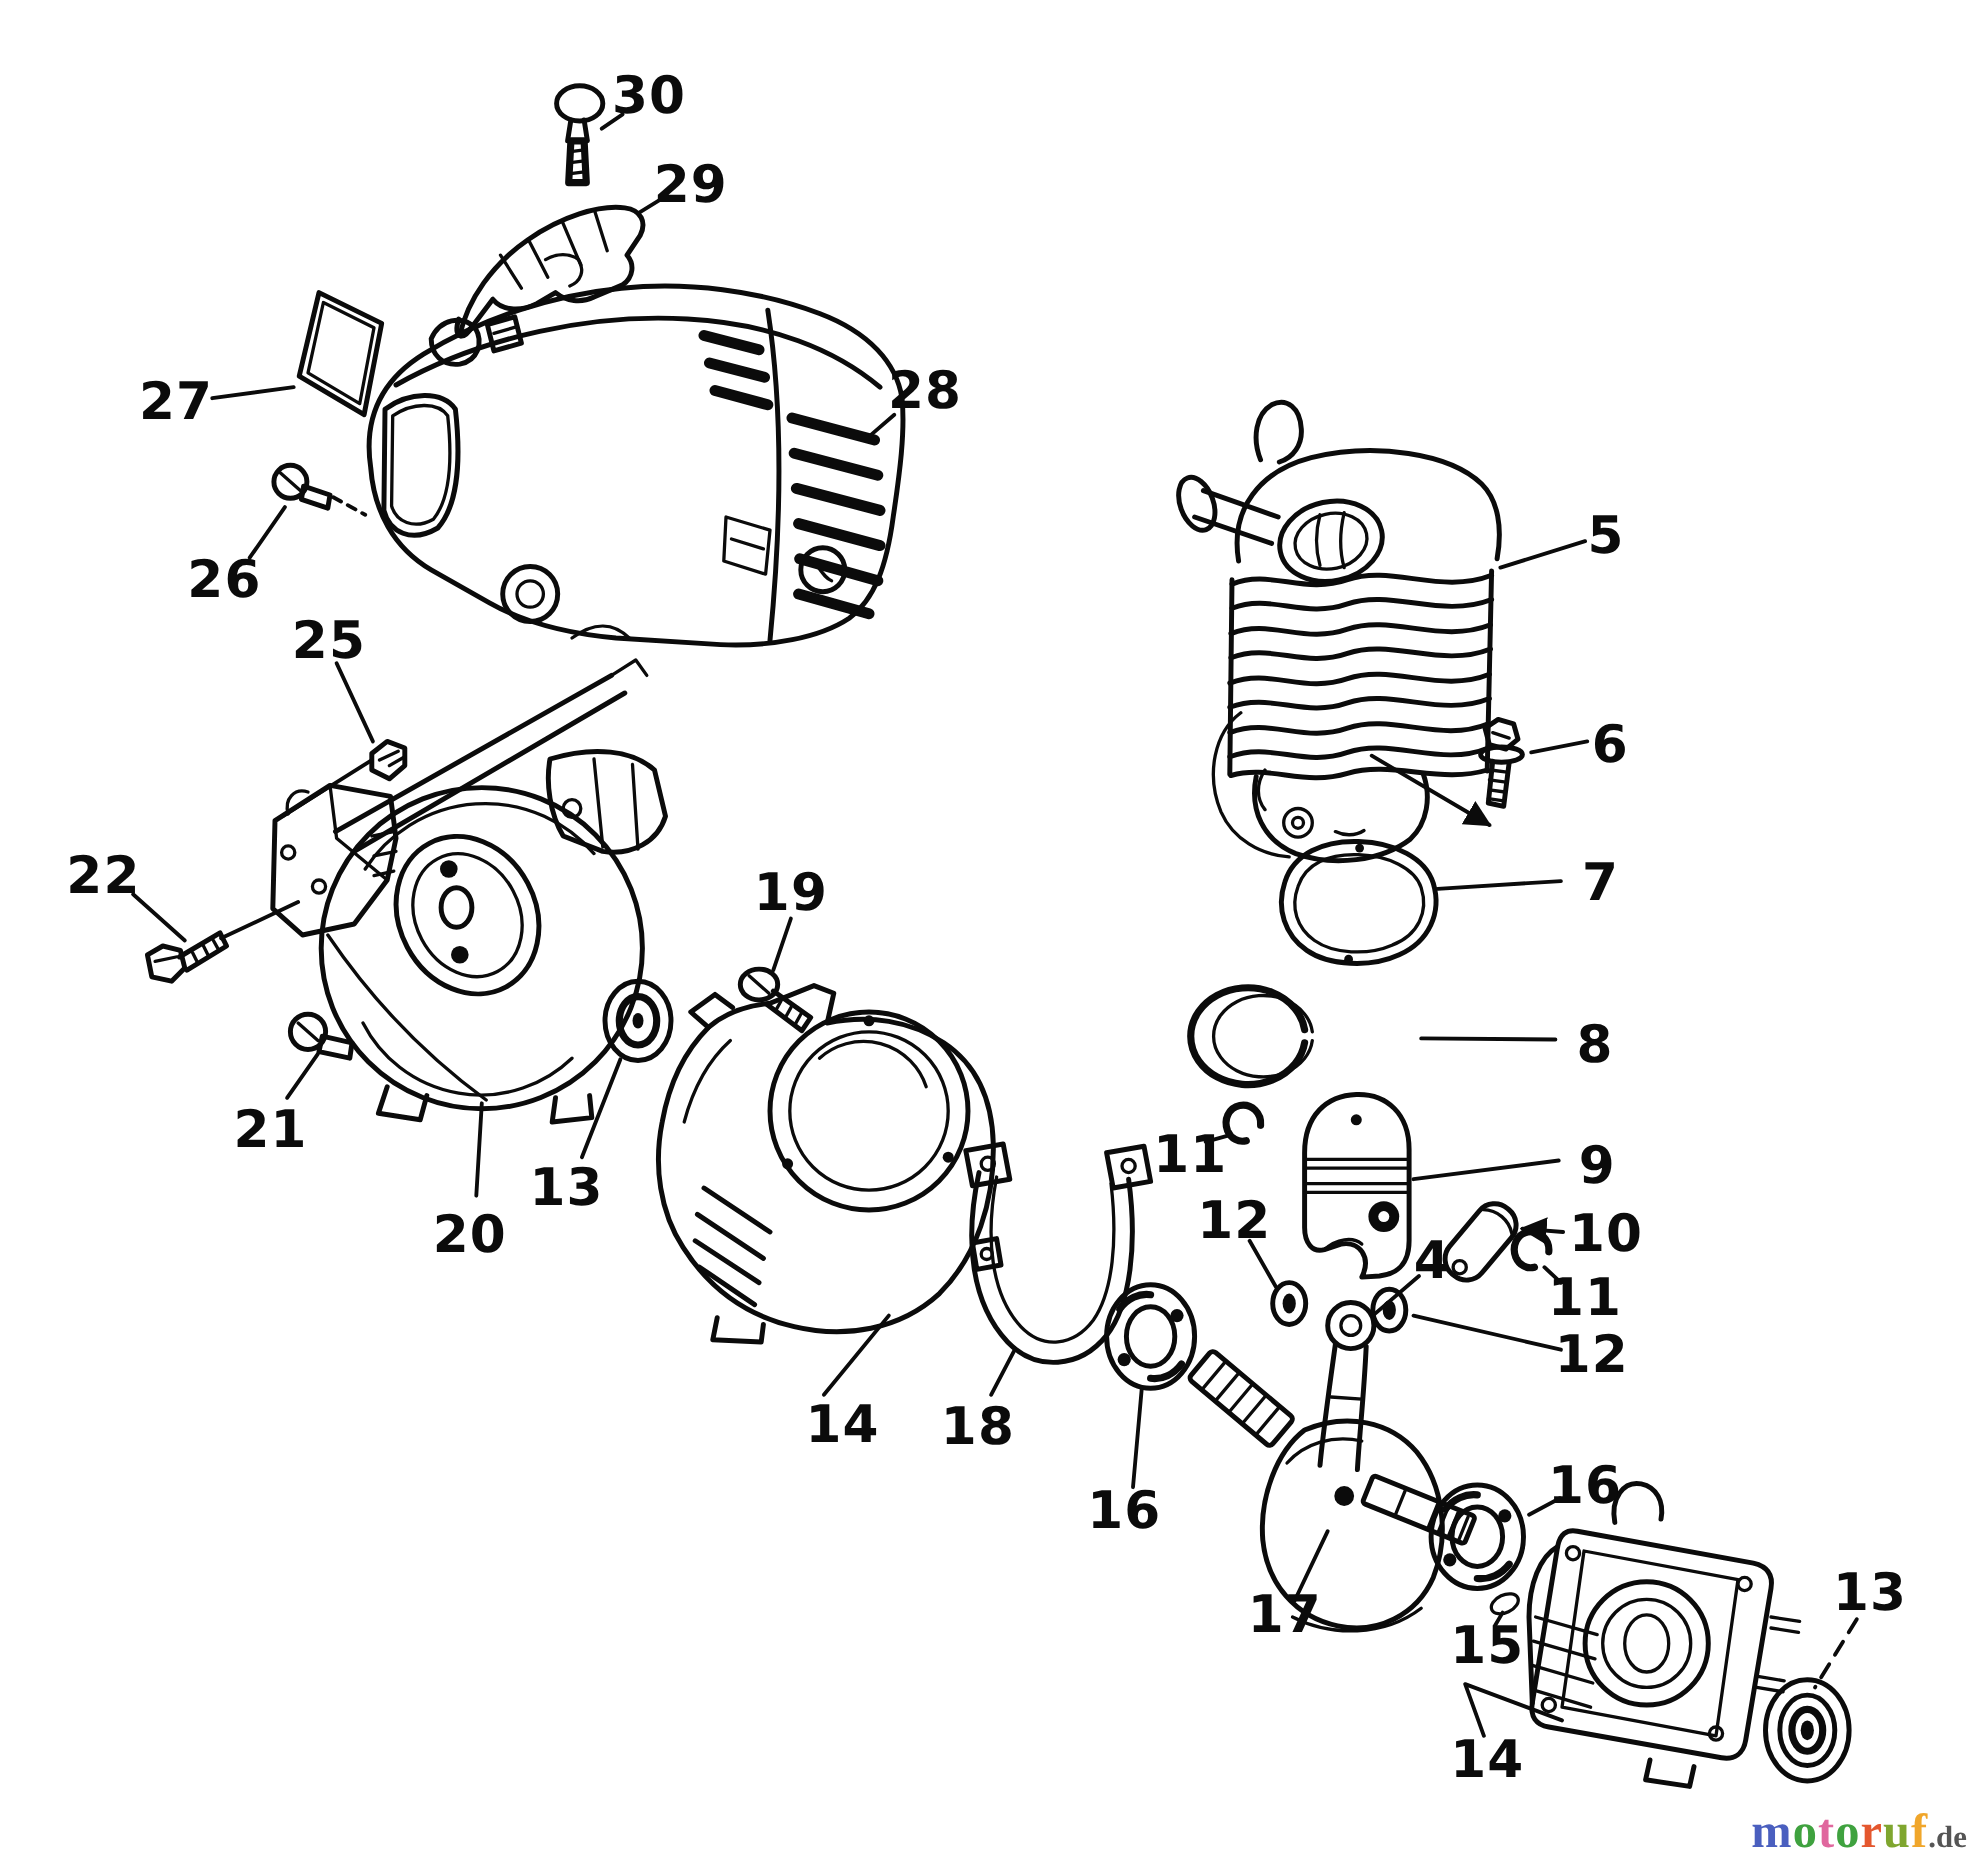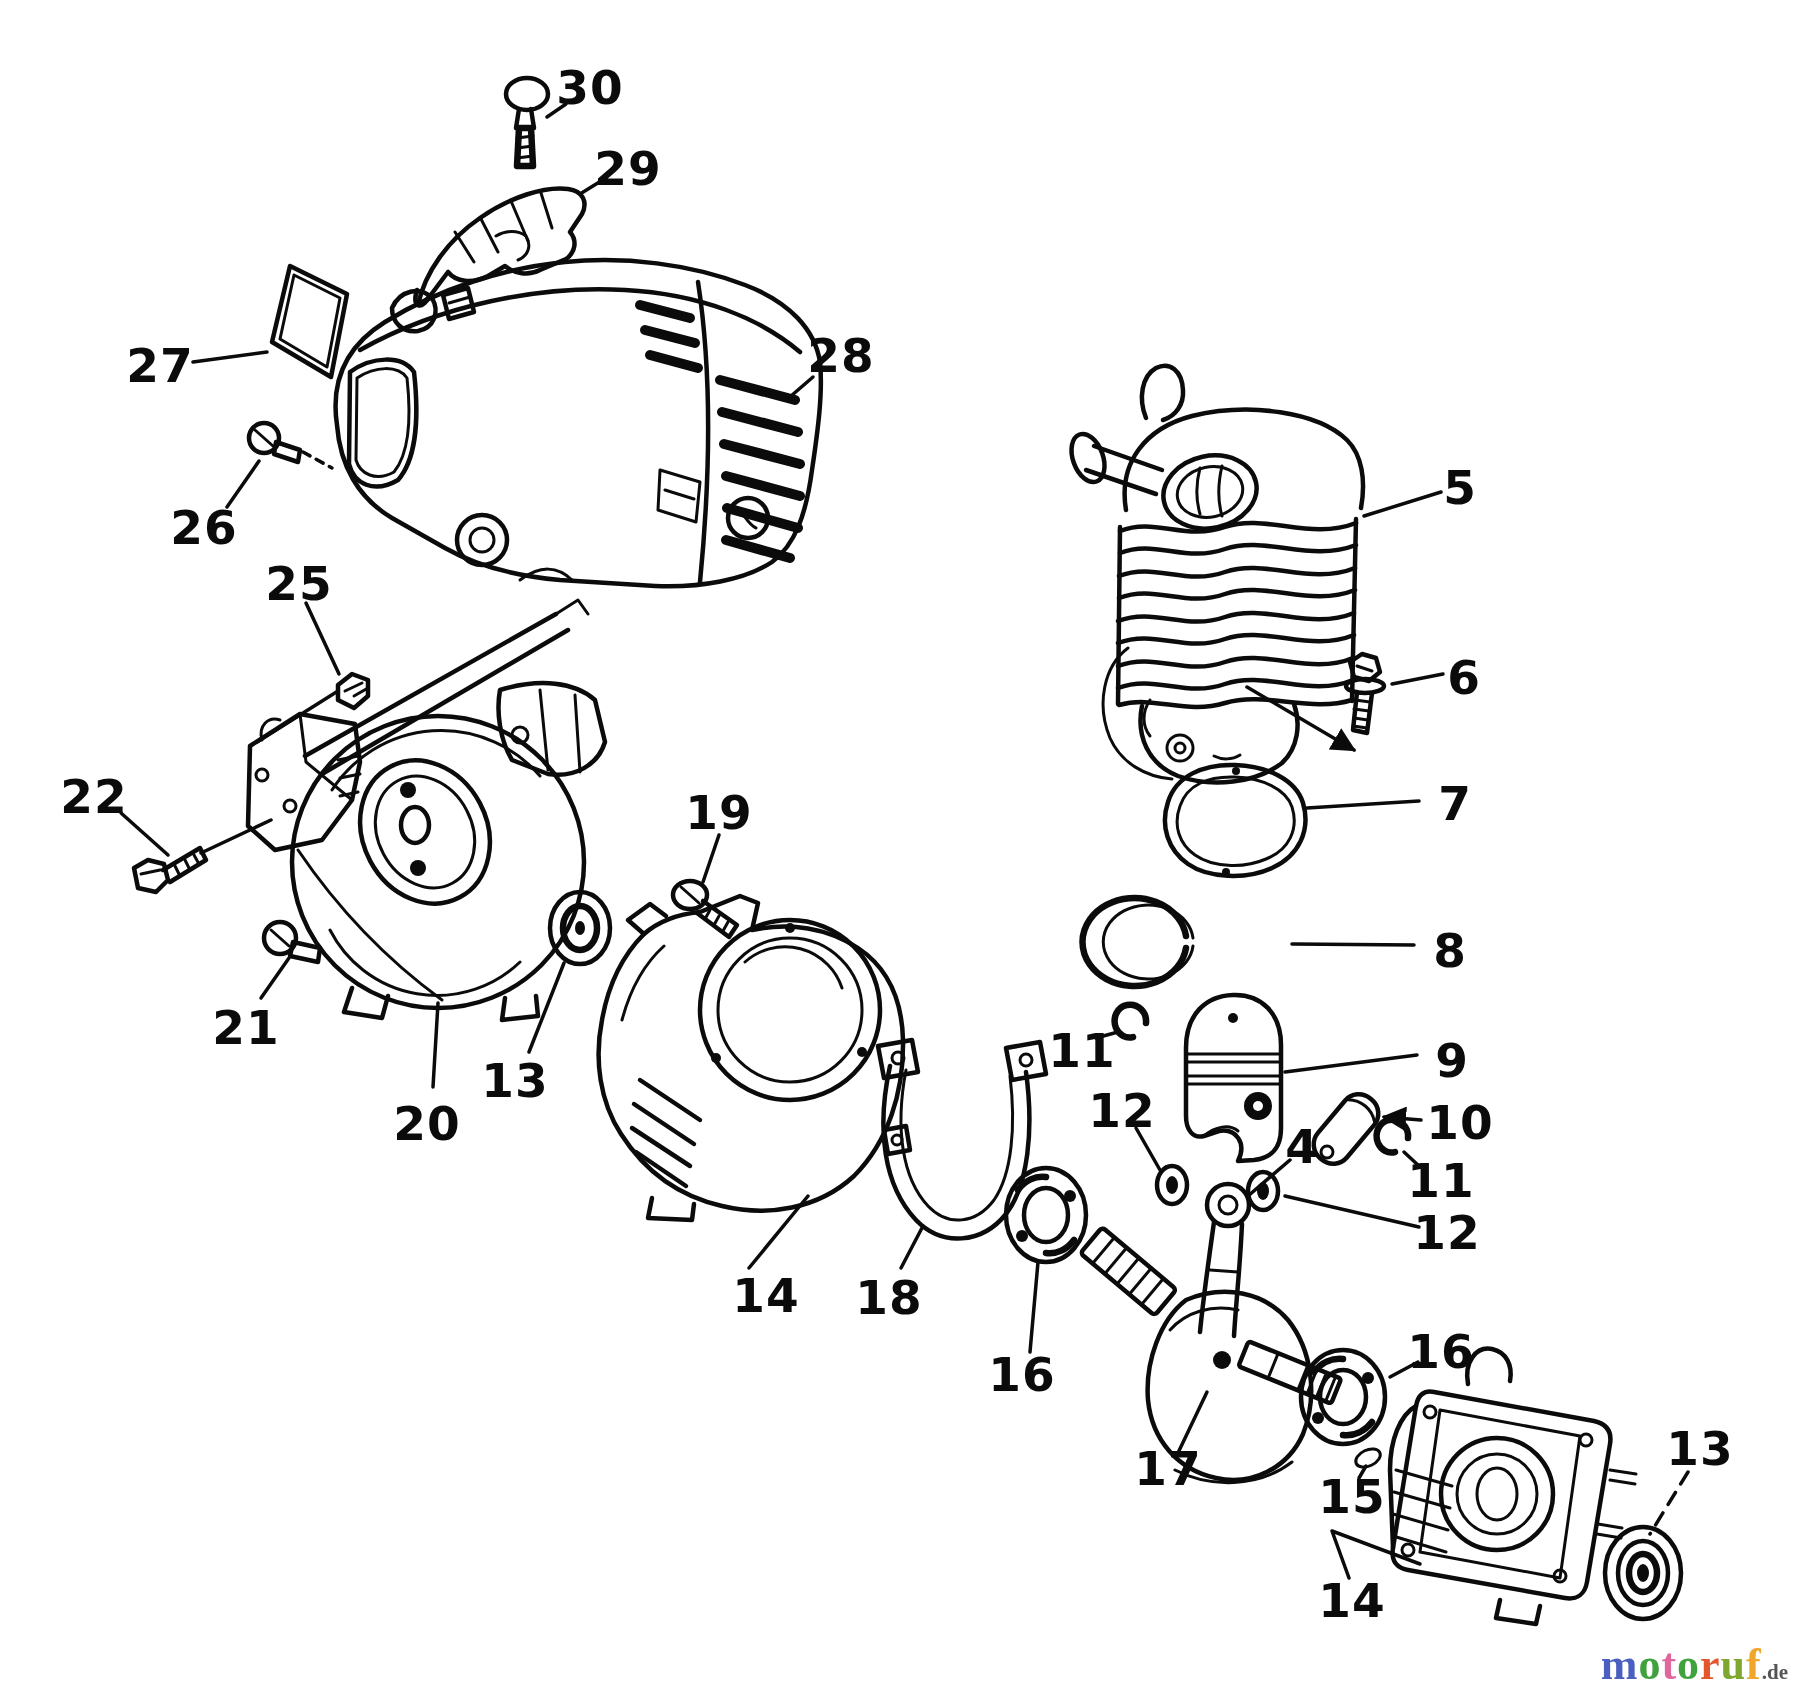--- a/index.html
+++ b/index.html
@@ -10,21 +10,21 @@
   .ln2  { fill:none; stroke:#0b0b0b; stroke-width:3;   stroke-linecap:round; stroke-linejoin:round; }
   .thk  { fill:none; stroke:#0b0b0b; stroke-width:6.5; stroke-linecap:round; stroke-linejoin:round; }
   .slat { fill:none; stroke:#0b0b0b; stroke-width:10;  stroke-linecap:round; }
   .blk  { fill:#0b0b0b; stroke:none; }
   .leader { fill:none; stroke:#0b0b0b; stroke-width:3.5; stroke-linecap:round; stroke-linejoin:round; }
   .leader.dashed { stroke-dasharray:14 10; }
   .callout { font-family:"DejaVu Sans", sans-serif; font-weight:bold; font-size:47px; fill:#0b0b0b;
              text-anchor:middle; dominant-baseline:central; letter-spacing:1px; }
   #logo { position:absolute; right:12px; bottom:4px; font-family:"Liberation Serif","DejaVu Serif",serif;
           font-weight:600; font-size:44px; letter-spacing:1px; line-height:1; user-select:none; }
-  #logo .suffix { font-size:21px; font-weight:600; color:#555555; letter-spacing:0; }
+  #logo .suffix { font-size:28px; font-weight:600; color:#555555; letter-spacing:0; }
 </style>
 </head>
 <body>
 
 <div id="page">
   <svg width="1800" height="1691" viewBox="0 0 1800 1691">
     <defs>
       <marker id="arr" viewBox="0 0 10 10" refX="9" refY="5" markerWidth="7" markerHeight="7" orient="auto-start-reverse">
         <path d="M0,0 L10,5 L0,10 Z" fill="#0b0b0b"></path>
       </marker>

